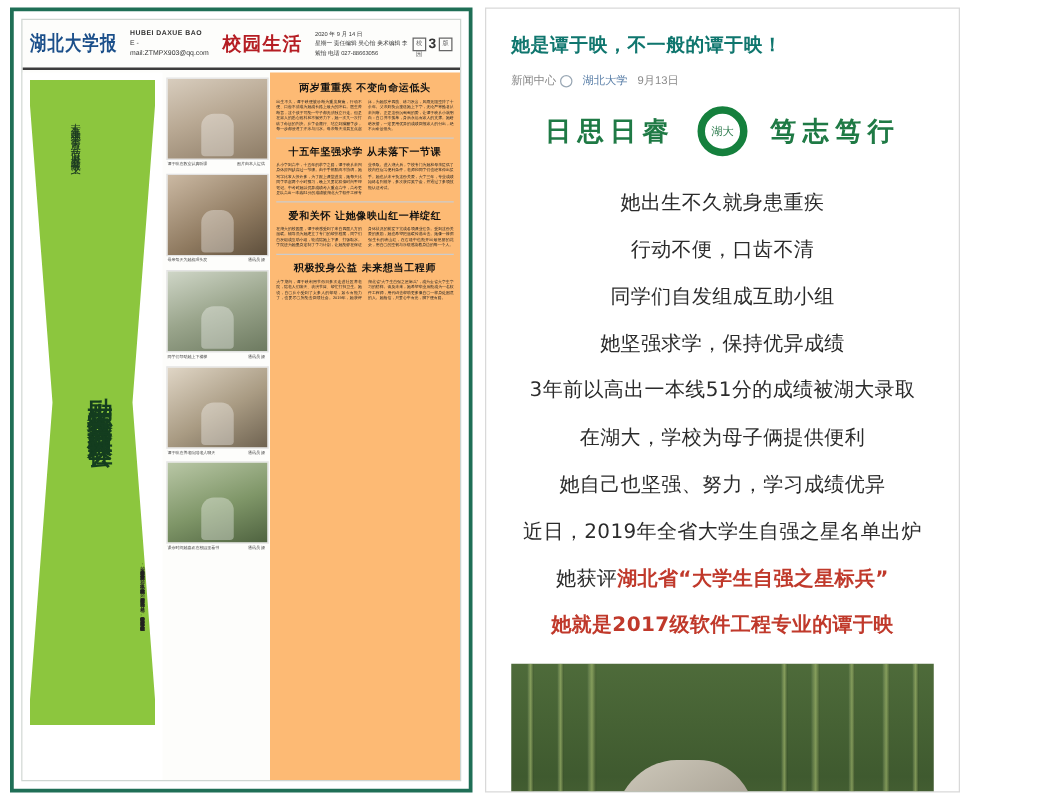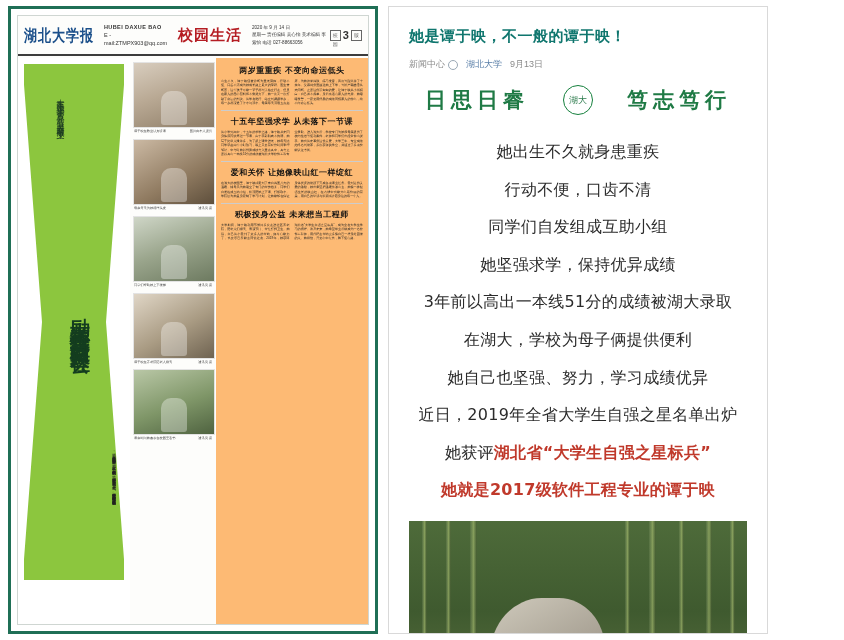--- a/index.html
+++ b/index.html
@@ -264,35 +264,35 @@
     width: 8px; height: 8px;
     border: 1px solid #9aa8b5;
     border-radius: 50%;
     margin-left: -5px;
   }
 
   .calli {
     display: flex;
     align-items: center;
     justify-content: center;
-    gap: 34px;
+    gap: 18px;
     margin: 6px 0 18px;
   }
   .calli-text {
     font-family: "DejaVu Serif", serif;
     font-size: 21px;
     font-weight: bold;
     color: #1f7a45;
     letter-spacing: 5px;
     white-space: nowrap;
   }
   .calli-seal {
     width: 28px; height: 28px;
     border-radius: 50%;
-    border: 1px solid #15803d;
+    border: 6px solid #15803d;
     display: flex;
     align-items: center;
     justify-content: center;
     font-size: 9px;
     color: #2f7d4f;
     font-family: "DejaVu Serif", serif;
     flex: 0 0 auto;
   }
 
   .lines {

